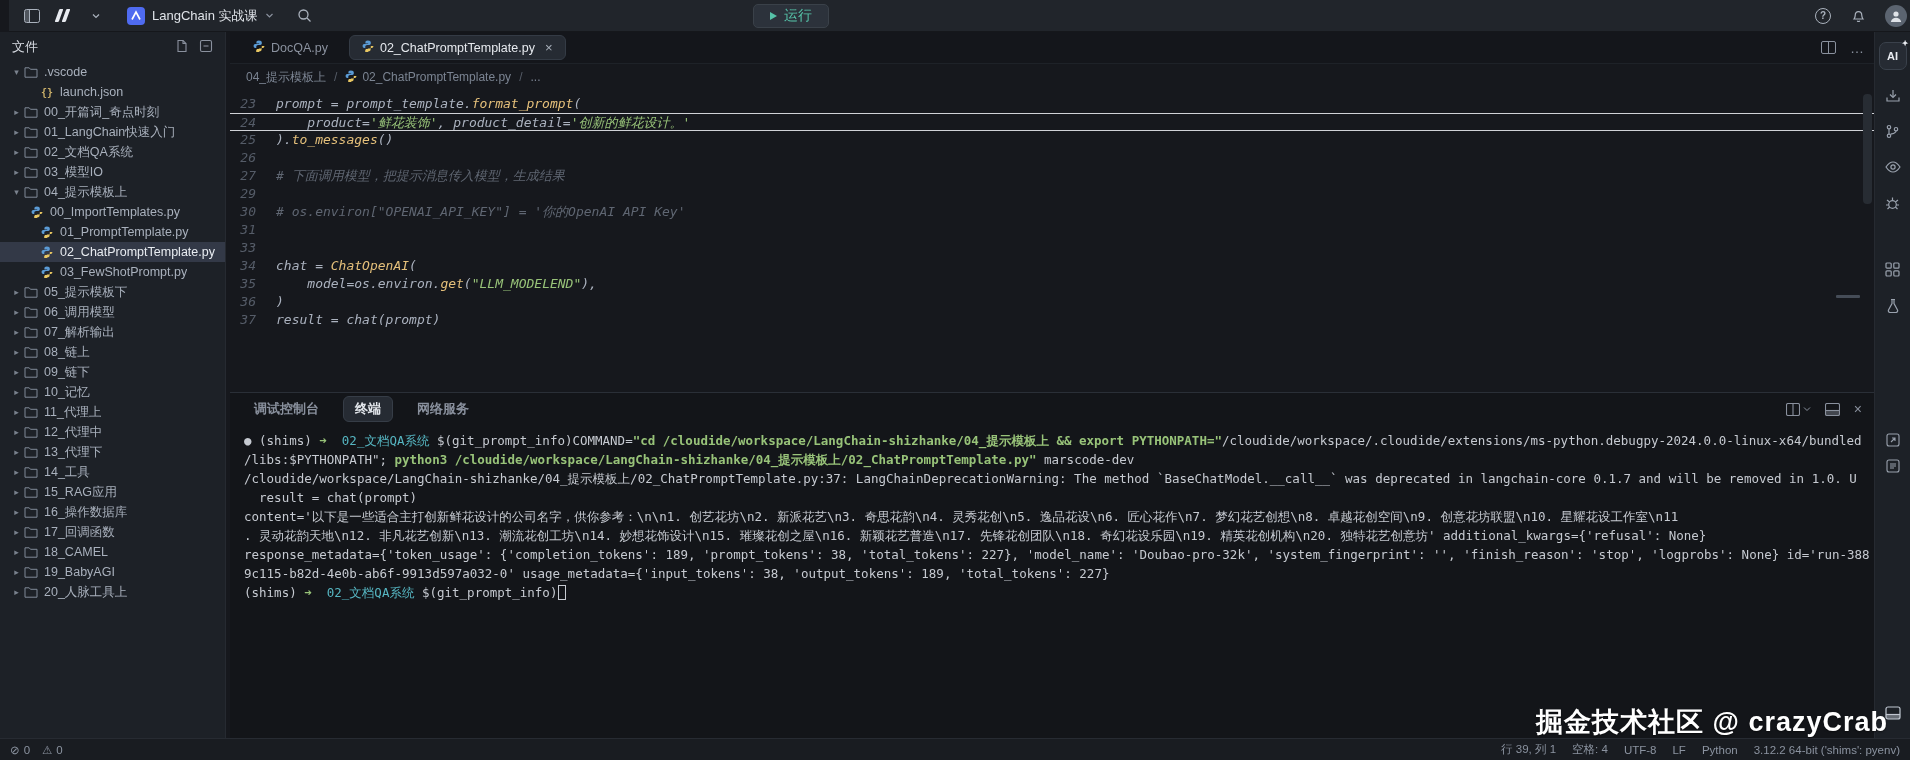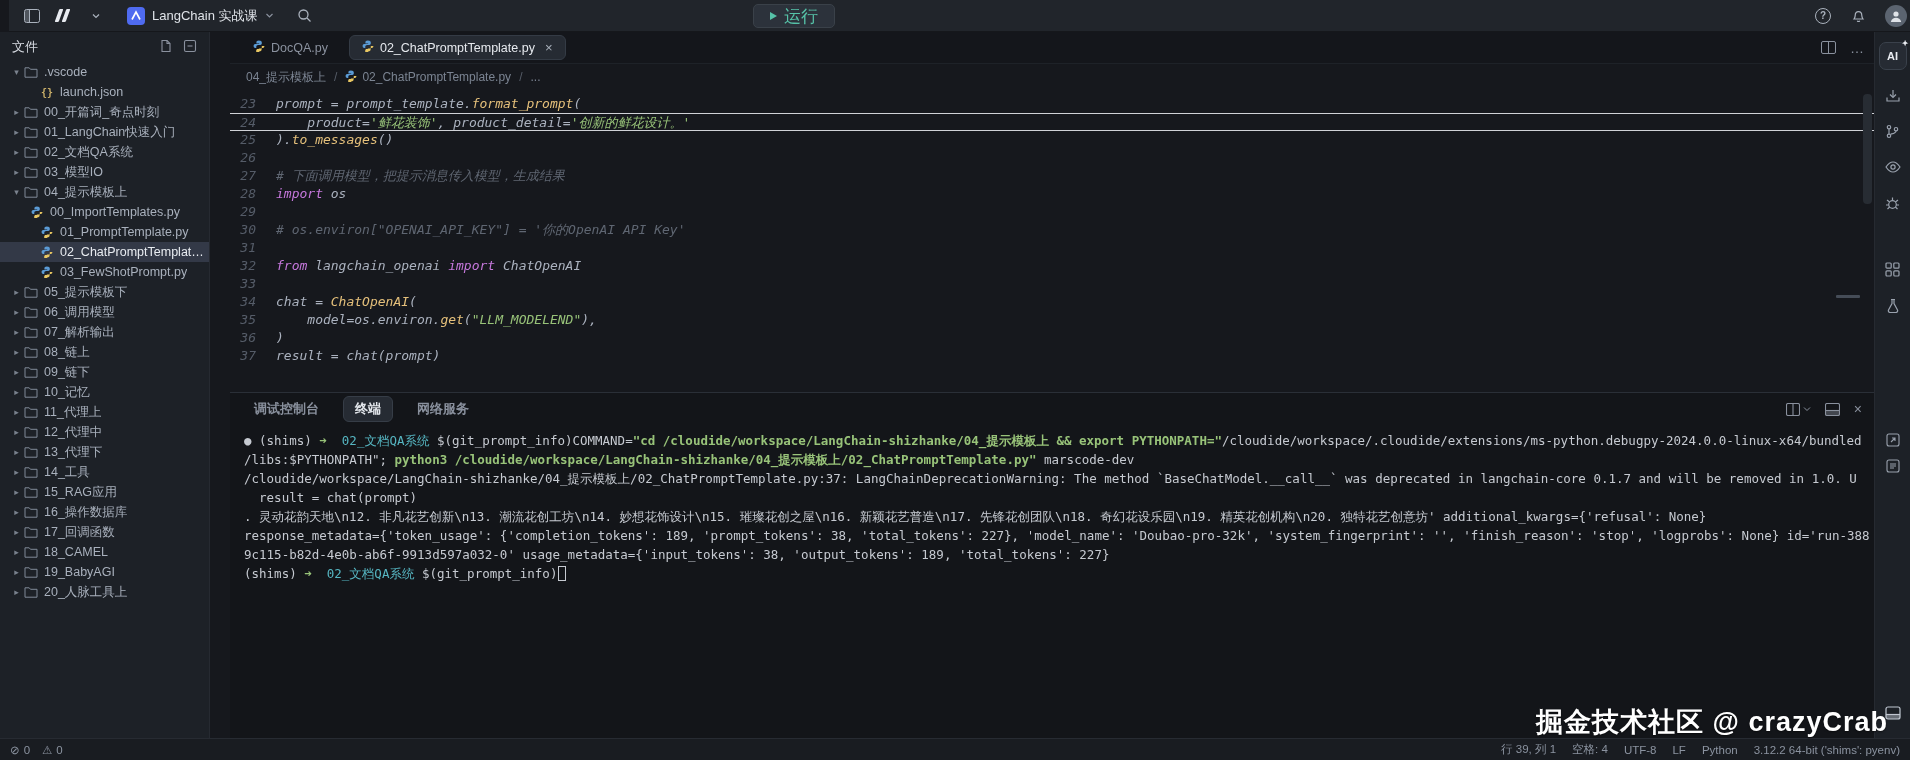--- a/index.html
+++ b/index.html
@@ -10,29 +10,29 @@
   
   .topbar { position:absolute; top:0; left:9px; width:1910px; height:32px; background:#21252b;
             border-bottom:1px solid #15171b; display:flex; align-items:center; padding:0 12px; z-index:5; }
   .tb-left { display:flex; align-items:center; gap:14px; color:#aab2bd; }
   .icon-btn { display:inline-flex; align-items:center; justify-content:center; width:22px; height:22px; color:#aab2bd; }
   .logo { display:inline-flex; align-items:flex-end; }
   .logo i { display:inline-block; width:4px; height:13px; background:#e8ebf0; transform:skewX(-20deg); margin-right:3px; border-radius:1px; }
   .ws-chip { display:flex; align-items:center; gap:7px; color:#dfe3e8; font-size:13px; padding:2px 6px; border-radius:6px; }
   .run-btn { position:absolute; left:744px; top:4px; height:24px; display:flex; align-items:center; gap:7px;
              padding:0 16px; background:#2c323b; border:1px solid #3a4149; border-radius:5px; color:var(--run-teal,#56c2a8);
-             font-size:17px; font-family:"Liberation Sans",sans-serif; }
+             font-size:14px; font-family:"Liberation Sans",sans-serif; }
   .play { width:0; height:0; border-left:7px solid var(--run-teal,#56c2a8); border-top:4.5px solid transparent; border-bottom:4.5px solid transparent; }
   .tb-right { margin-left:auto; display:flex; align-items:center; gap:16px; color:#aab2bd; }
   .help-circle { display:inline-flex; align-items:center; justify-content:center; width:16px; height:16px;
                  border:1.2px solid #aab2bd; border-radius:50%; font-size:10px; font-weight:bold; }
   .avatar { display:inline-flex; align-items:center; justify-content:center; width:22px; height:22px; border-radius:50%; background:#5b6470; }
 
   
-  .sidebar { position:absolute; top:32px; left:0; width:210px; bottom:22px; background:#1d2127; border-right:1px solid #262a31; overflow:hidden; }
+  .sidebar { position:absolute; top:32px; left:0; width:226px; bottom:22px; background:#1d2127; border-right:1px solid #262a31; overflow:hidden; }
   .sb-header { height:30px; display:flex; align-items:center; padding:0 12px; color:#d6dae1; font-size:13px; }
   .sb-icons { margin-left:auto; display:flex; gap:10px; color:#8a919e; }
   .tree-row { display:flex; align-items:center; height:20px; font-size:12.5px; color:#a9b1bd; white-space:nowrap; }
   .tree-row.selected { background:#333947; color:#e8ecf1; }
   .tree-chev { display:inline-block; width:13px; font-size:9px; color:#7a828e; text-align:center; flex:none; }
   .tree-ico { display:inline-flex; width:16px; margin-right:5px; justify-content:center; flex:none; }
   .json-ico { font-family:"DejaVu Sans Mono",monospace; font-size:10px; font-weight:bold; color:#cbb069; }
   .tree-label { overflow:hidden; text-overflow:ellipsis; }
 
   
@@ -469,25 +469,23 @@
         </span>
       </div>
 
     <div class="code-area">
       <div>
           <div class="code-line"><span class="ln">23</span><span class="ct"><span class="tk-t">prompt = prompt_template.</span><span class="tk-f">format_prompt</span><span class="tk-t">(</span></span></div>
           <div class="code-line hl"><span class="ln">24</span><span class="ct"><span class="tk-t">    product=</span><span class="tk-s">'鲜花装饰'</span><span class="tk-t">, product_detail=</span><span class="tk-s">'创新的鲜花设计。'</span></span></div>
           <div class="code-line"><span class="ln">25</span><span class="ct"><span class="tk-t">).</span><span class="tk-f">to_messages</span><span class="tk-t">()</span></span></div>
           <div class="code-line"><span class="ln">26</span><span class="ct"></span></div>
           <div class="code-line"><span class="ln">27</span><span class="ct"><span class="tk-c"># 下面调用模型，把提示消息传入模型，生成结果</span></span></div>
-          <div class="code-line"><span class="ln">28</span><span class="ct"><span class="tk-k">import</span><span class="tk-t"> os</span></span></div>
           <div class="code-line"><span class="ln">29</span><span class="ct"></span></div>
           <div class="code-line"><span class="ln">30</span><span class="ct"><span class="tk-c"># os.environ["OPENAI_API_KEY"] = '你的OpenAI API Key'</span></span></div>
           <div class="code-line"><span class="ln">31</span><span class="ct"></span></div>
-          <div class="code-line"><span class="ln">32</span><span class="ct"><span class="tk-k">from</span><span class="tk-t"> langchain_openai </span><span class="tk-k">import</span><span class="tk-t"> ChatOpenAI</span></span></div>
           <div class="code-line"><span class="ln">33</span><span class="ct"></span></div>
           <div class="code-line"><span class="ln">34</span><span class="ct"><span class="tk-t">chat = </span><span class="tk-f">ChatOpenAI</span><span class="tk-t">(</span></span></div>
           <div class="code-line"><span class="ln">35</span><span class="ct"><span class="tk-t">    model=os.environ.</span><span class="tk-f">get</span><span class="tk-t">(</span><span class="tk-s">"LLM_MODELEND"</span><span class="tk-t">),</span></span></div>
           <div class="code-line"><span class="ln">36</span><span class="ct"><span class="tk-t">)</span></span></div>
           <div class="code-line"><span class="ln">37</span><span class="ct"><span class="tk-t">result = chat(prompt)</span></span></div>
         </div>
       <div class="scroll-thumb"></div>
       <div class="minimap-marker"></div>
     </div>
 
@@ -517,20 +515,21 @@
           </span>
           <span class="pa-close">×</span>
         </div>
       </div>
       <div class="terminal">
         <div>
             <div class="term-line"><span class="tc-d">● (shims) </span><span class="tc-g">➜  </span><span class="tc-c">02_文档QA系统 </span><span class="tc-d">$(git_prompt_info)COMMAND=</span><span class="tc-gb">"cd /cloudide/workspace/LangChain-shizhanke/04_提示模板上 &amp;&amp; export PYTHONPATH="</span><span class="tc-d">/cloudide/workspace/.cloudide/extensions/ms-python.debugpy-2024.0.0-linux-x64/bundled</span></div>
             <div class="term-line"><span class="tc-d">/libs:$PYTHONPATH"; </span><span class="tc-gb">python3 /cloudide/workspace/LangChain-shizhanke/04_提示模板上/02_ChatPromptTemplate.py"</span><span class="tc-d"> marscode-dev</span></div>
             <div class="term-line"><span class="tc-d">/cloudide/workspace/LangChain-shizhanke/04_提示模板上/02_ChatPromptTemplate.py:37: LangChainDeprecationWarning: The method `BaseChatModel.__call__` was deprecated in langchain-core 0.1.7 and will be removed in 1.0. U</span></div>
             <div class="term-line"><span class="tc-d">  result = chat(prompt)</span></div>
+            <div class="term-line"><span class="tc-d">content='以下是一些适合主打创新鲜花设计的公司名字，供你参考：\n\n1. 创艺花坊\n2. 新派花艺\n3. 奇思花韵\n4. 灵秀花创\n5. 逸品花设\n6. 匠心花作\n7. 梦幻花艺创想\n8. 卓越花创空间\n9. 创意花坊联盟\n10. 星耀花设工作室\n11</span></div>
             <div class="term-line"><span class="tc-d">. 灵动花韵天地\n12. 非凡花艺创新\n13. 潮流花创工坊\n14. 妙想花饰设计\n15. 璀璨花创之屋\n16. 新颖花艺普造\n17. 先锋花创团队\n18. 奇幻花设乐园\n19. 精英花创机构\n20. 独特花艺创意坊' additional_kwargs={'refusal': None}</span></div>
             <div class="term-line"><span class="tc-d">response_metadata={'token_usage': {'completion_tokens': 189, 'prompt_tokens': 38, 'total_tokens': 227}, 'model_name': 'Doubao-pro-32k', 'system_fingerprint': '', 'finish_reason': 'stop', 'logprobs': None} id='run-388</span></div>
             <div class="term-line"><span class="tc-d">9c115-b82d-4e0b-ab6f-9913d597a032-0' usage_metadata={'input_tokens': 38, 'output_tokens': 189, 'total_tokens': 227}</span></div>
             <div class="term-line"><span class="tc-d">(shims) </span><span class="tc-g">➜  </span><span class="tc-c">02_文档QA系统 </span><span class="tc-d">$(git_prompt_info)</span><span class="t-cursor"></span></div>
           </div>
       </div>
     </div>
   </div>
 
   <div class="rightbar">

